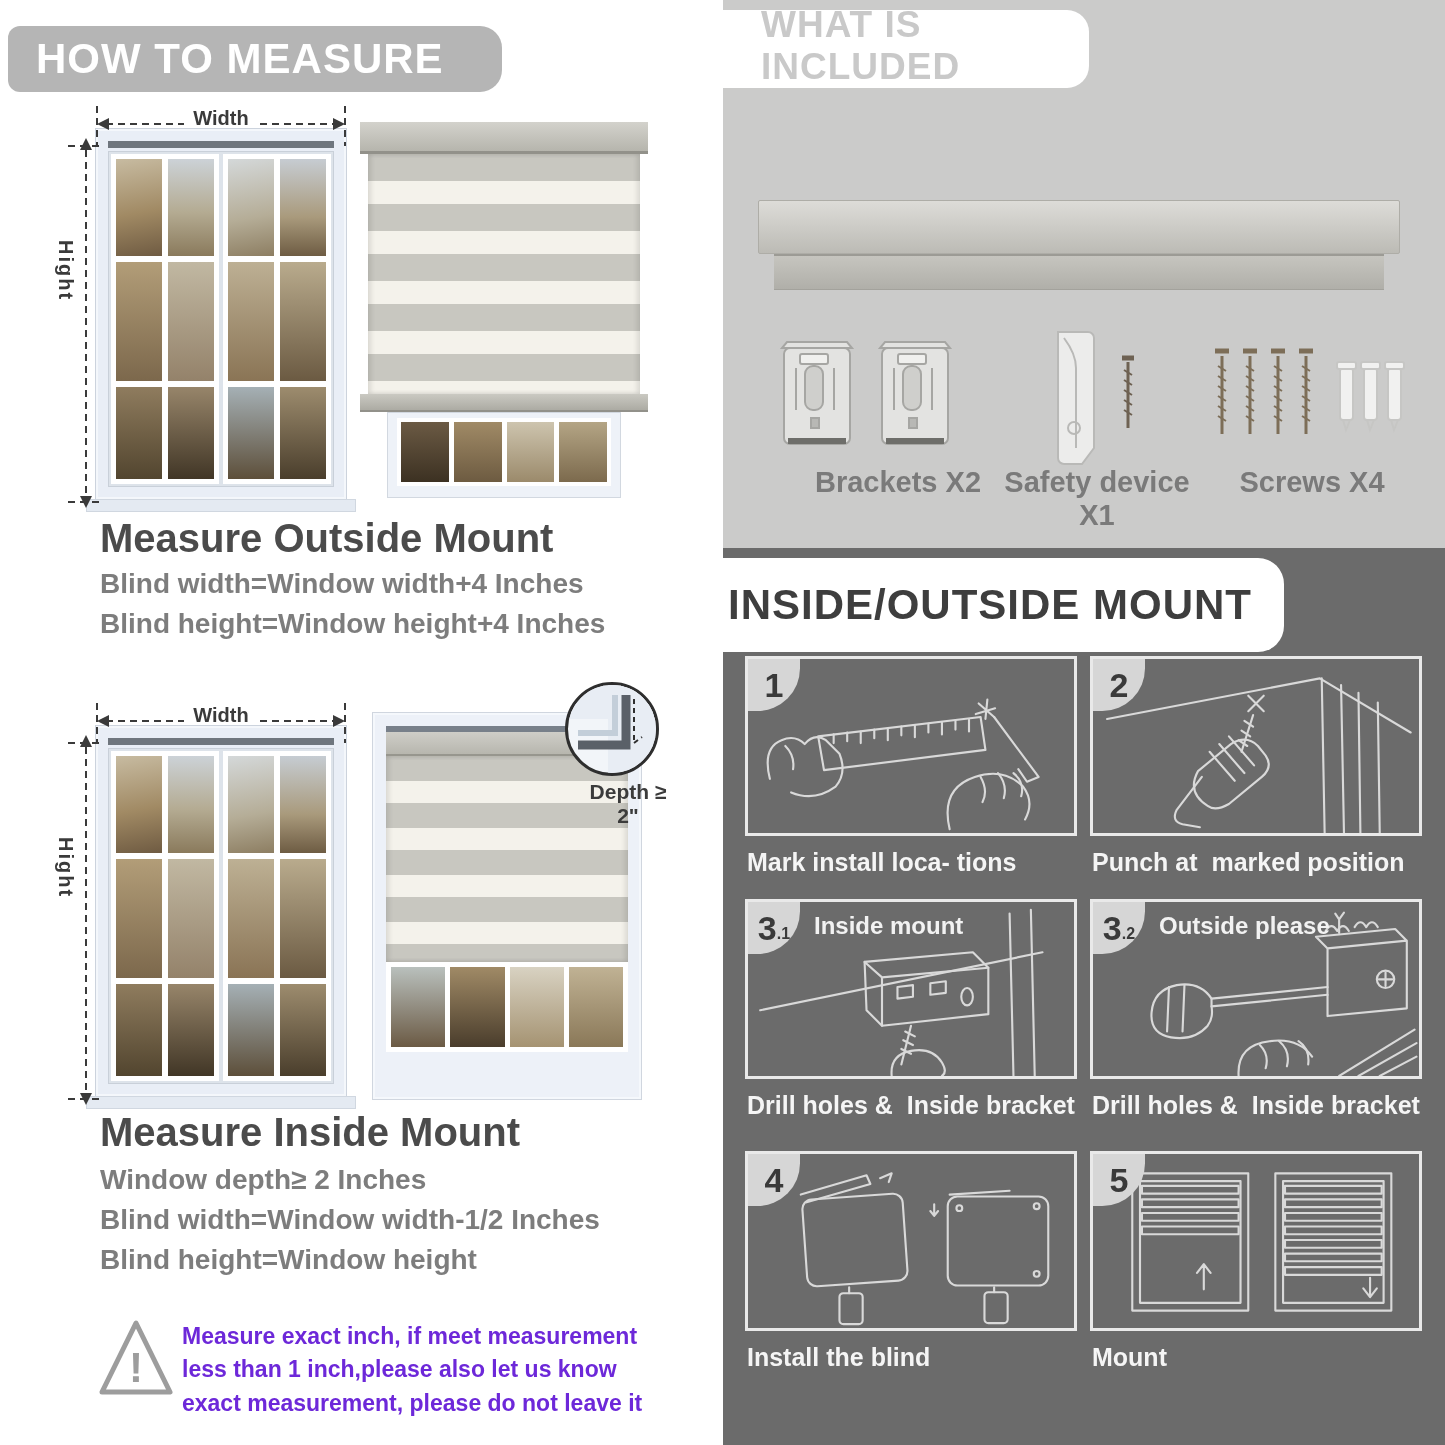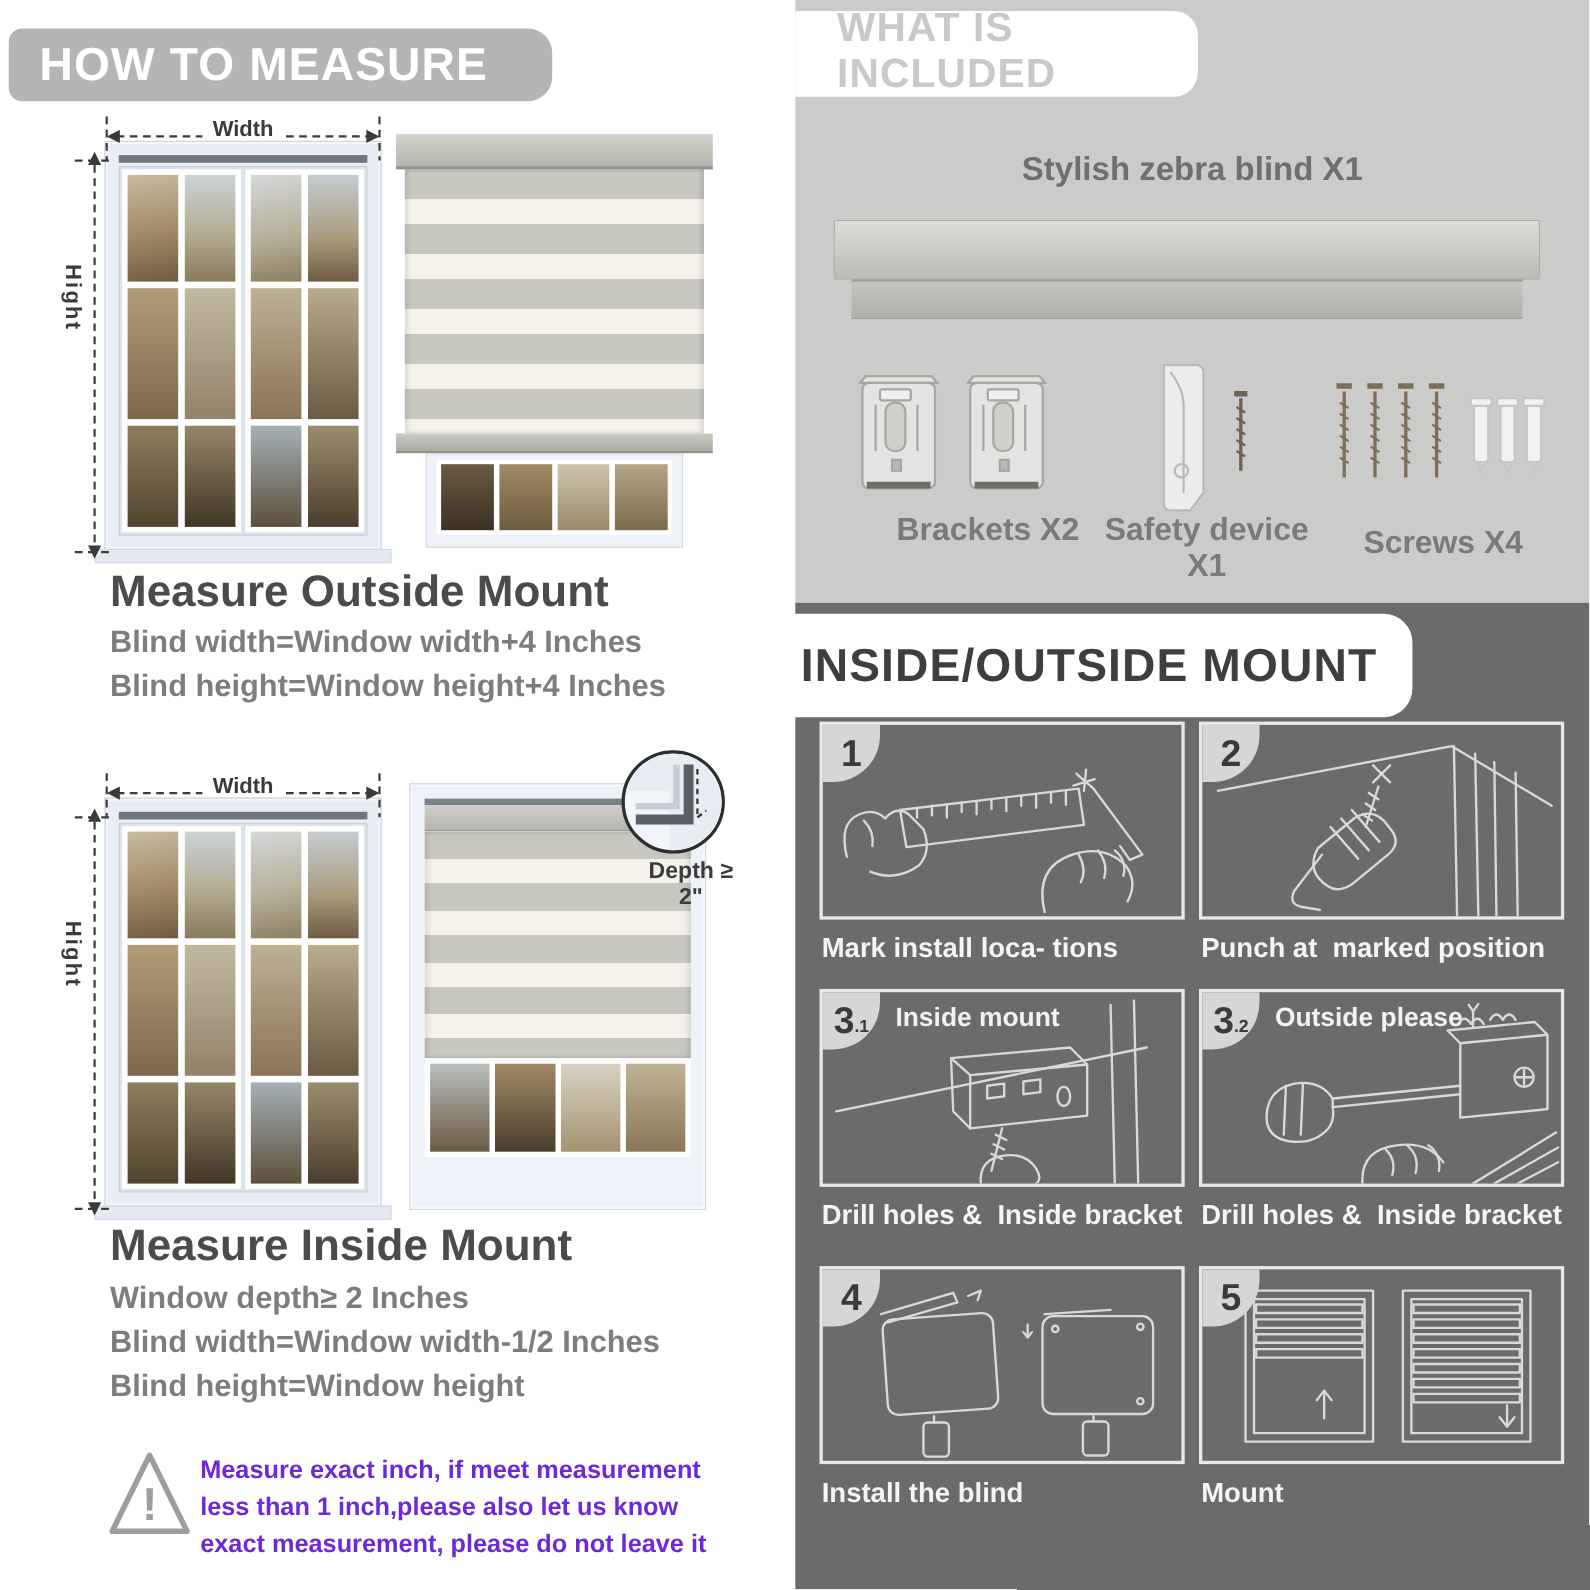--- a/index.html
+++ b/index.html
@@ -253,21 +253,20 @@
   </svg>
   <div class="abs warn-text" style="left:182px;top:1320px;width:475px;">Measure exact inch, if meet measurement less than 1 inch,please also let us know exact measurement, please do not leave it</div>
 
   <div class="abs sec-light"></div>
   <div class="abs sec-dark"></div>
 
   <div class="abs banner-included">
     <span>WHAT IS INCLUDED</span>
   </div>
 
-  <div class="abs product-label">Stylish zebra blind X1</div>
 
   <div class="abs headrail-a"></div>
   <div class="abs headrail-b"></div>
 
   <svg class="abs" style="left:778px;top:338px;" width="180" height="122">
     <g fill="#e3e3e1" stroke="#a6a6a3" stroke-width="2">
       <g>
         <path d="M4,10 h70 l-5,-6 h-60 Z"></path>
         <rect x="6" y="10" width="66" height="96" rx="6"></rect>
         <rect x="27" y="28" width="18" height="44" rx="8" fill="#cfcfcc"></rect>
@@ -340,21 +339,21 @@
       <g transform="translate(176,0)">
           <rect x="0" y="26" width="13" height="52" rx="3"></rect>
           <rect x="-3" y="20" width="19" height="7" rx="2"></rect>
           <path d="M3,78 l3,10 l4,-10" fill="none"></path>
         </g>
     </g>
   </svg>
 
   <div class="abs comp-label" style="left:808px;top:466px;width:180px;">Brackets X2</div>
   <div class="abs comp-label" style="left:997px;top:466px;width:200px;">Safety device X1</div>
-  <div class="abs comp-label" style="left:1222px;top:466px;width:180px;margin-top:12px;">Screws X4</div>
+  <div class="abs comp-label" style="left:1222px;top:466px;width:180px;">Screws X4</div>
 
   <div class="abs banner-mount">
     <span>INSIDE/OUTSIDE MOUNT</span>
   </div>
 
   <div class="abs panel" style="left:745px;top:656px;">
     <svg class="art" viewBox="0 0 332 180">
       <path d="M70,80 L238,60 L243,94 L76,115 Z"></path>
       <path d="M86,78 v9 M100,76 v9 M114,75 v12 M128,73 v9 M142,72 v12 M156,70 v9 M170,69 v12 M184,67 v9 M198,66 v12 M212,64 v9 M226,63 v12"></path>
       <path d="M236,46 l16,14 M245,42 l-2,20 M233,57 l20,-6"></path>

